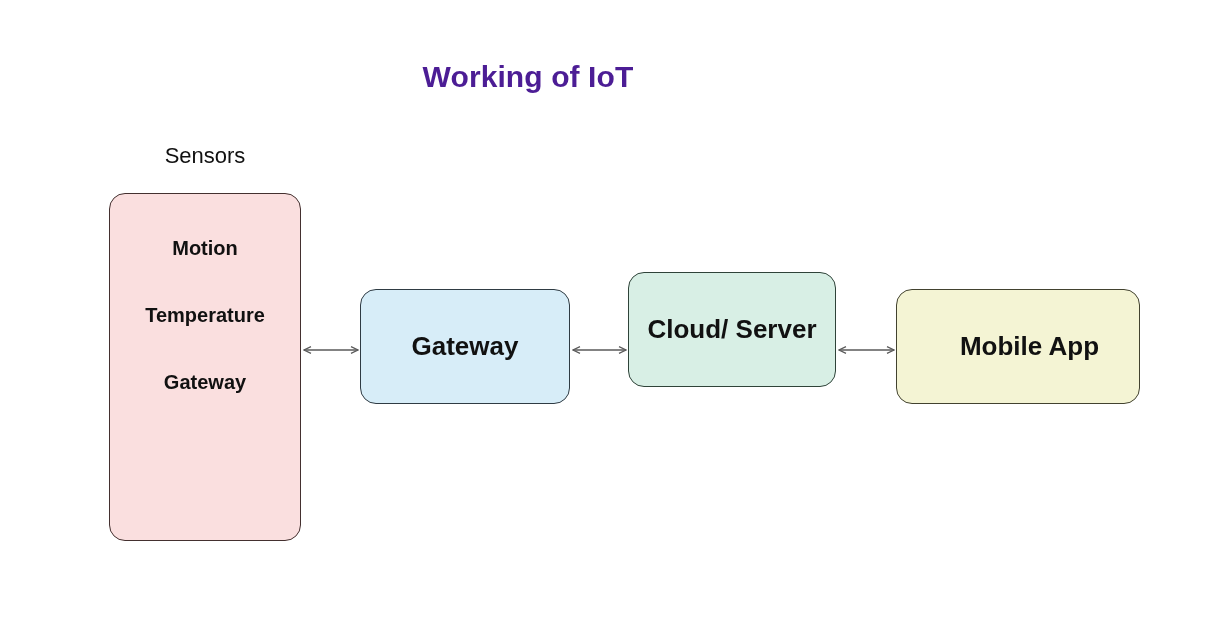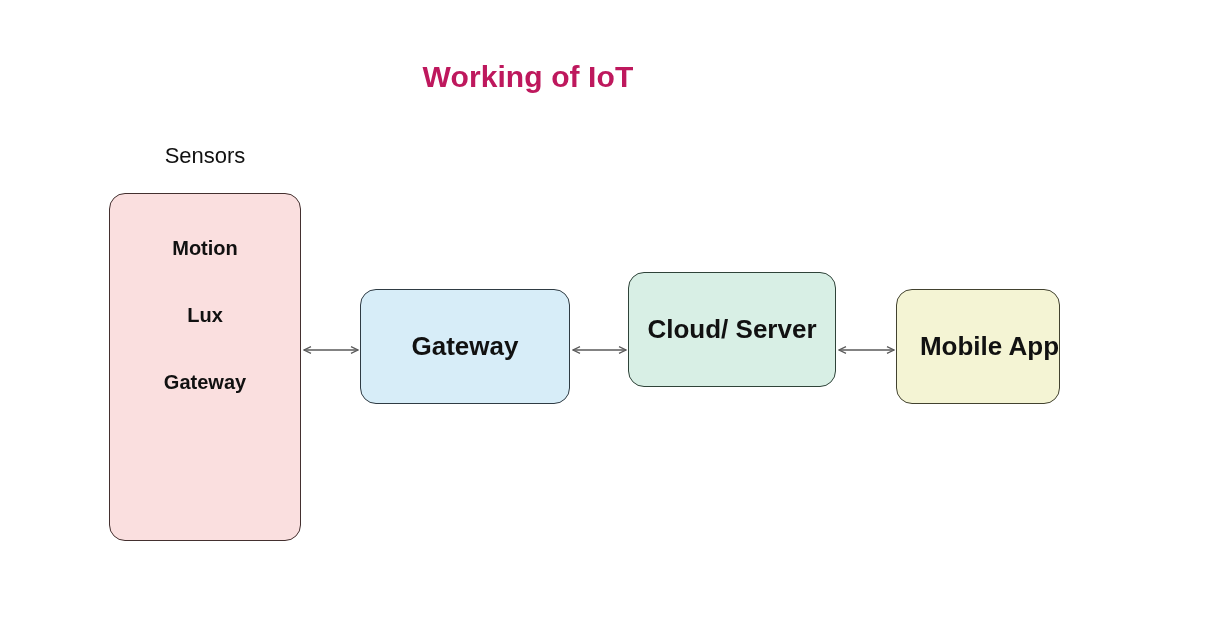--- a/index.html
+++ b/index.html
@@ -21,21 +21,21 @@
 
   
   #page-title {
     position: absolute;
     left: 0;
     top: 60px;
     width: 1056px;
     text-align: center;
     font-size: 30px;
     font-weight: bold;
-    color: #be185d;
+    color: #4c1d95;
     letter-spacing: 0.1px;
   }
 
   
   #sensors-label {
     position: absolute;
     left: 109px;
     top: 143px;
     width: 192px;
     text-align: center;
@@ -93,21 +93,21 @@
     left: 628px;
     top: 272px;
     width: 208px;
     height: 115px;
     background: #d8efe5;
     border-color: #2f4339;
   }
   #mobile-box {
     left: 896px;
     top: 289px;
-    width: 164px;
+    width: 244px;
     height: 115px;
     background: #f4f4d4;
     border-color: #42422f;
     padding-left: 23px;
   }
   .node-label {
     font-size: 26px;
     font-weight: bold;
     color: #111111;
     text-align: center;
@@ -129,21 +129,21 @@
 <body>
 
 <div id="canvas">
 
   <div id="page-title">Working of IoT</div>
 
   <div id="sensors-label">Sensors</div>
 
   <div class="node" id="sensors-box">
     <div class="sensor-item">Motion</div>
-    <div class="sensor-item">Lux</div>
+    <div class="sensor-item">Temperature</div>
     <div class="sensor-item">Gateway</div>
   </div>
 
   <div class="node" id="gateway-box">
     <span class="node-label">Gateway</span>
   </div>
 
   <div class="node" id="cloud-box">
     <span class="node-label">Cloud/ Server</span>
   </div>

